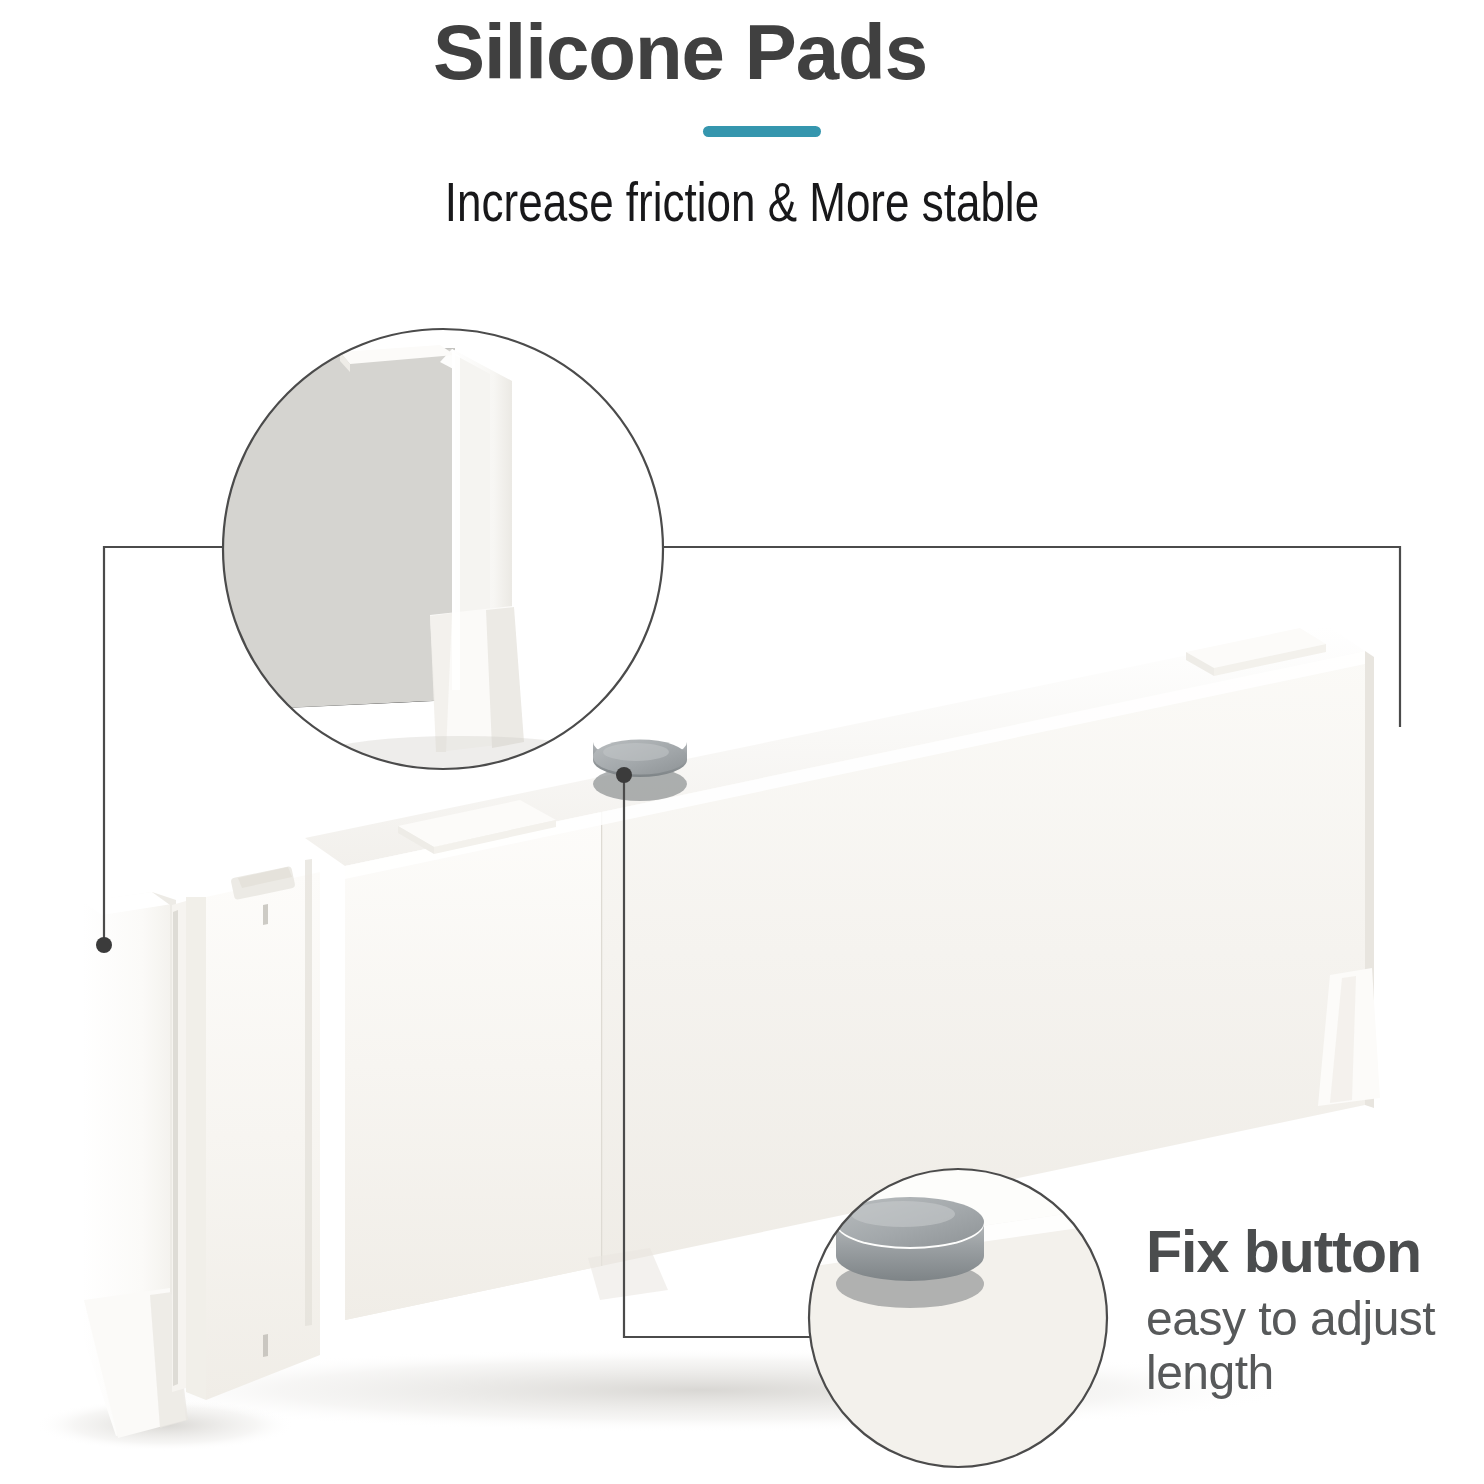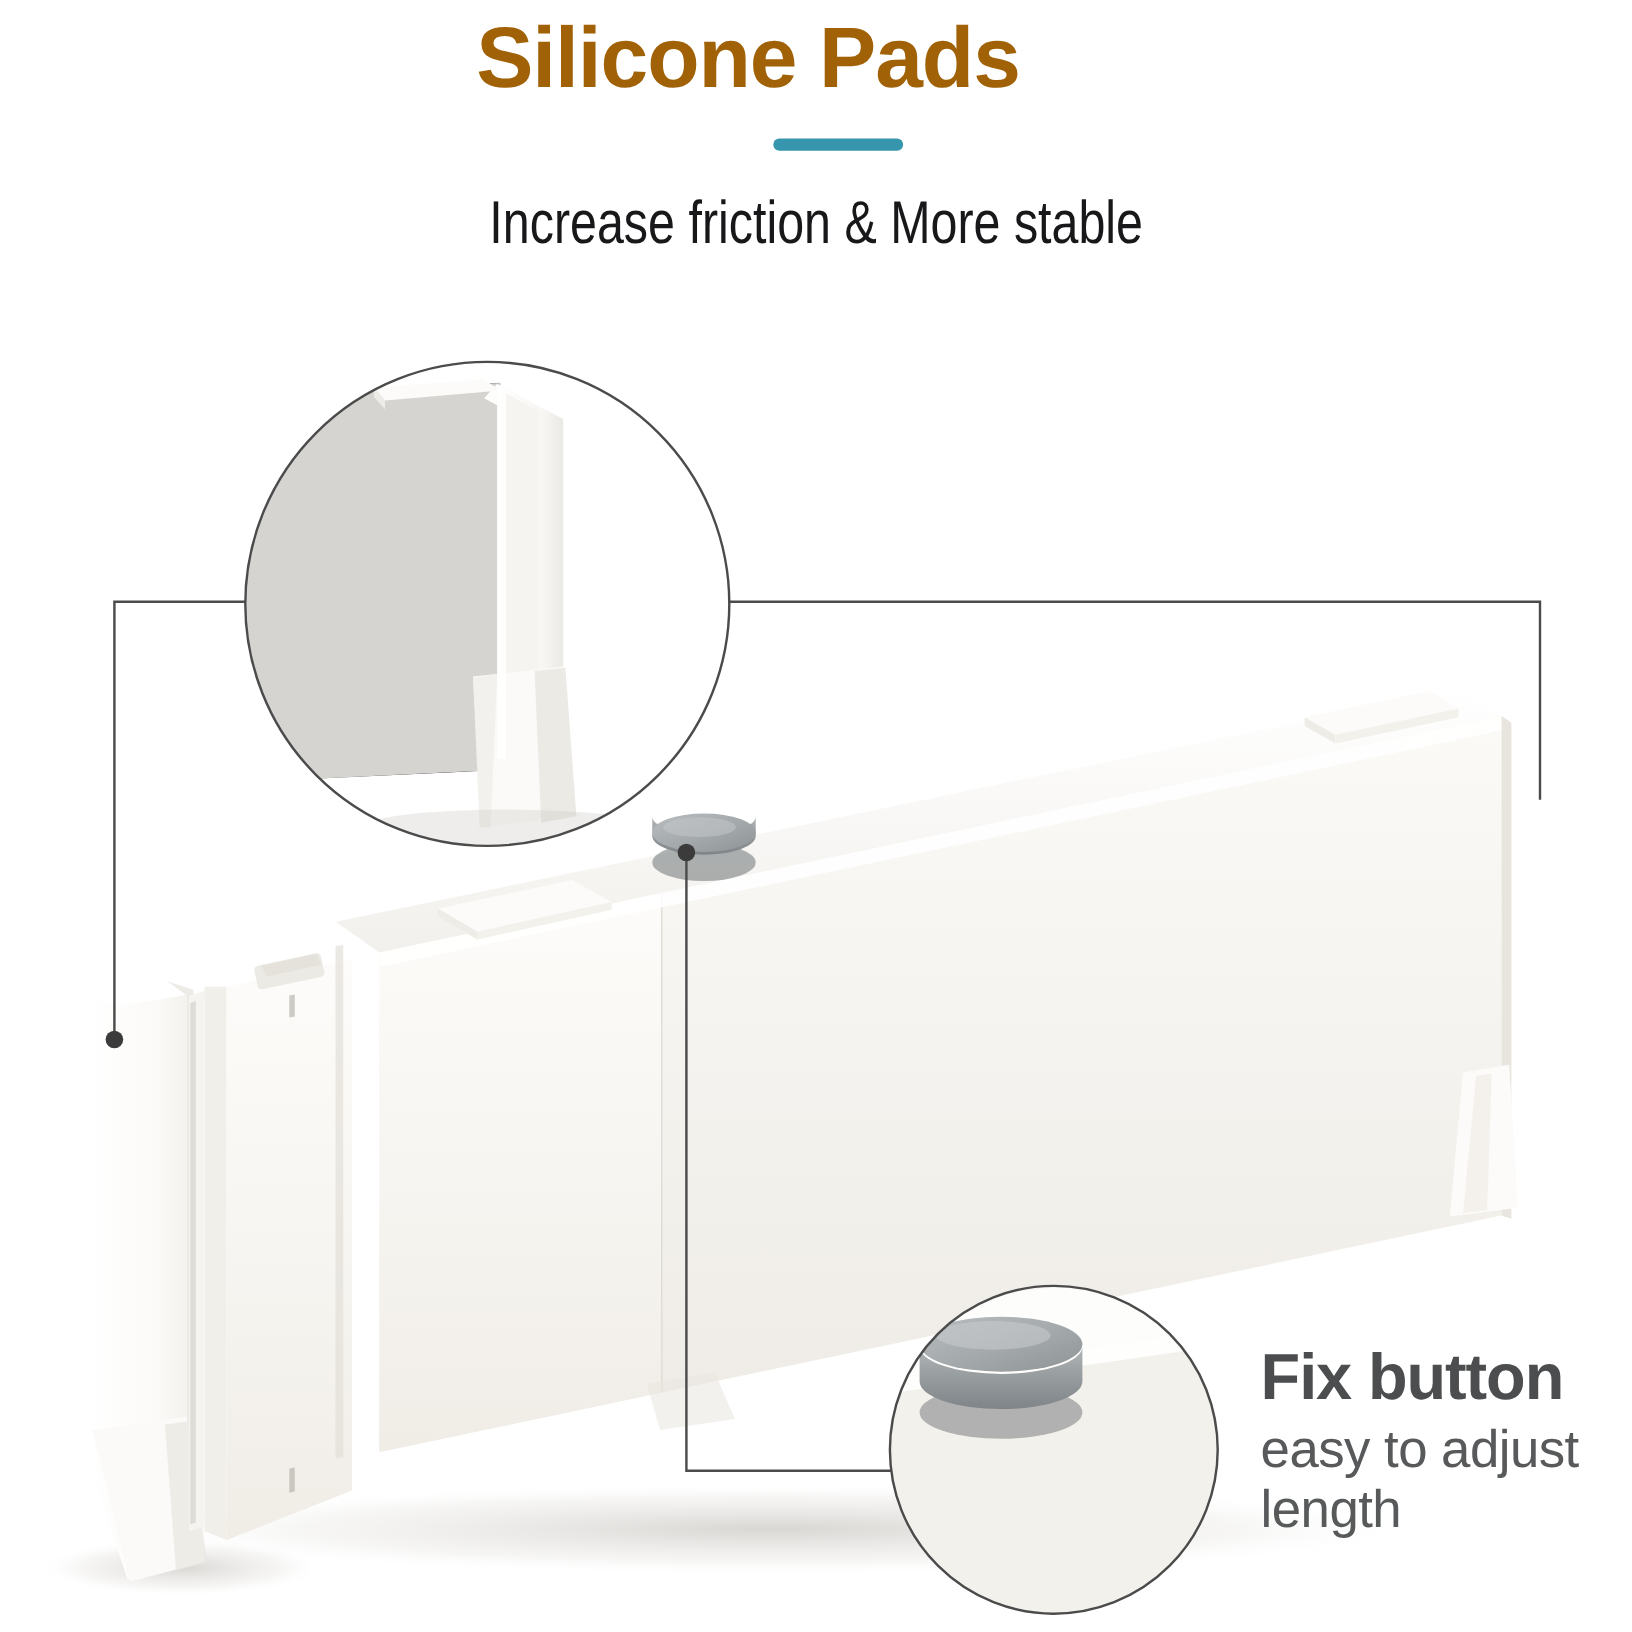--- a/index.html
+++ b/index.html
@@ -22,21 +22,21 @@
   
   #title {
     position: absolute;
     left: 0;
     top: 10px;
     width: 1360px;
     text-align: center;
     font-size: 78px;
     font-weight: bold;
     letter-spacing: -1px;
-    color: #a16207;
+    color: #404040;
     font-family: "Liberation Sans", sans-serif;
     line-height: 1.1;
   }
   #title-rule {
     position: absolute;
     left: 703px;
     top: 126px;
     width: 118px;
     height: 11px;
     border-radius: 6px;

